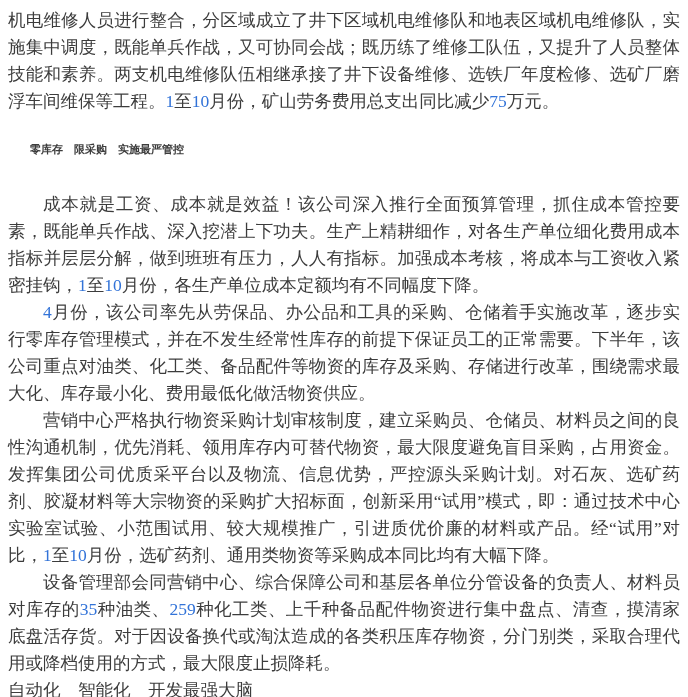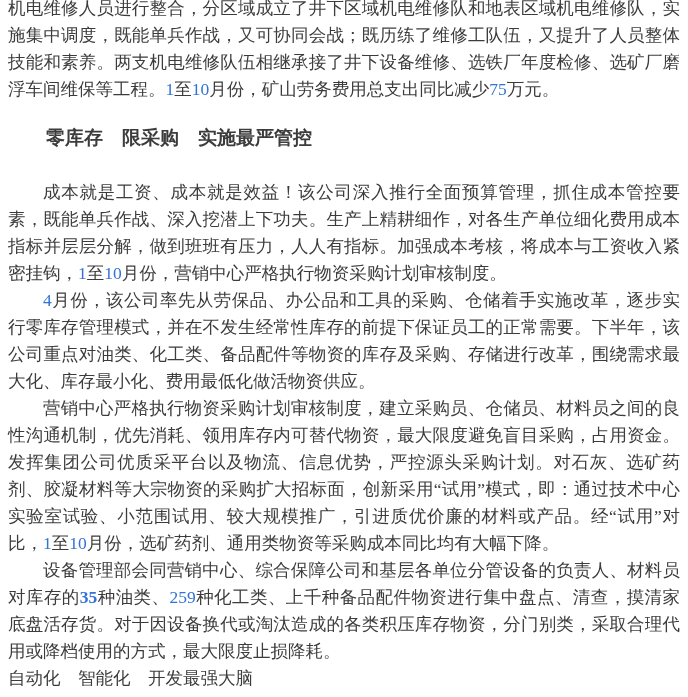--- a/index.html
+++ b/index.html
@@ -5,59 +5,59 @@
   * { margin: 0; padding: 0; box-sizing: border-box; }
   html, body { background: #ffffff; }
   body {
     width: 688px;
     height: 697px;
     overflow: hidden;
   }
   .page {
     width: 688px;
     height: 697px;
-    padding: 0 8px;
+    padding: 12px 8px;
     background: #ffffff;
     overflow: hidden;
     font-family: "Liberation Serif", "DejaVu Serif", serif;
     font-size: 17.5px;
     line-height: 27px;
     color: #3c3c3c;
   }
   .article {
     margin-top: -5px;
   }
   .para {
     text-align: justify;
     text-indent: 2em;
   }
   .continuation {
     text-indent: 0;
   }
   .heading {
     font-weight: bold;
-    font-size: 19px;
+    font-size: 11px;
     line-height: 27px;
     text-indent: 2em;
     margin-top: 21px;
     margin-bottom: 28px;
     text-align: left;
   }
   .plain {
     text-indent: 0;
     text-align: left;
   }
   .hl {  }
 </style>
 </head>
 <body>
 
 <div class="page" style="background: rgb(255, 255, 255); color: rgb(60, 60, 60);">
   <div class="article">
       <p class="para continuation"><span>机电维修人员进行整合，分区域成立了井下区域机电维修队和地表区域机电维修队，实施集中调度，既能单兵作战，又可协同会战；既历练了维修工队伍，又提升了人员整体技能和素养。两支机电维修队伍相继承接了井下设备维修、选铁厂年度检修、选矿厂磨浮车间维保等工程。</span><span class="hl" style="color: rgb(50, 115, 216);">1</span><span>至</span><span class="hl" style="color: rgb(50, 115, 216);">10</span><span>月份，矿山劳务费用总支出同比减少</span><span class="hl" style="color: rgb(50, 115, 216);">75</span><span>万元。</span></p>
       <h3 class="heading"><span>零库存　限采购　实施最严管控</span></h3>
-      <p class="para"><span>成本就是工资、成本就是效益！该公司深入推行全面预算管理，抓住成本管控要素，既能单兵作战、深入挖潜上下功夫。生产上精耕细作，对各生产单位细化费用成本指标并层层分解，做到班班有压力，人人有指标。加强成本考核，将成本与工资收入紧密挂钩，</span><span class="hl" style="color: rgb(50, 115, 216);">1</span><span>至</span><span class="hl" style="color: rgb(50, 115, 216);">10</span><span>月份，营销中心严格执行物资采购计划审核制度。</span></p>
+      <p class="para"><span>成本就是工资、成本就是效益！该公司深入推行全面预算管理，抓住成本管控要素，既能单兵作战、深入挖潜上下功夫。生产上精耕细作，对各生产单位细化费用成本指标并层层分解，做到班班有压力，人人有指标。加强成本考核，将成本与工资收入紧密挂钩，</span><span class="hl" style="color: rgb(50, 115, 216);">1</span><span>至</span><span class="hl" style="color: rgb(50, 115, 216);">10</span><span>月份，各生产单位成本定额均有不同幅度下降。</span></p>
       <p class="para"><span class="hl" style="color: rgb(50, 115, 216);">4</span><span>月份，该公司率先从劳保品、办公品和工具的采购、仓储着手实施改革，逐步实行零库存管理模式，并在不发生经常性库存的前提下保证员工的正常需要。下半年，该公司重点对油类、化工类、备品配件等物资的库存及采购、存储进行改革，围绕需求最大化、库存最小化、费用最低化做活物资供应。</span></p>
       <p class="para"><span>营销中心严格执行物资采购计划审核制度，建立采购员、仓储员、材料员之间的良性沟通机制，优先消耗、领用库存内可替代物资，最大限度避免盲目采购，占用资金。发挥集团公司优质采平台以及物流、信息优势，严控源头采购计划。对石灰、选矿药剂、胶凝材料等大宗物资的采购扩大招标面，创新采用“试用”模式，即：通过技术中心实验室试验、小范围试用、较大规模推广，引进质优价廉的材料或产品。经“试用”对比，</span><span class="hl" style="color: rgb(50, 115, 216);">1</span><span>至</span><span class="hl" style="color: rgb(50, 115, 216);">10</span><span>月份，选矿药剂、通用类物资等采购成本同比均有大幅下降。</span></p>
-      <p class="para"><span>设备管理部会同营销中心、综合保障公司和基层各单位分管设备的负责人、材料员对库存的</span><span class="hl" style="color: rgb(50, 115, 216); font-weight: bold;">35</span><span>种油类、</span><span class="hl" style="color: rgb(50, 115, 216);">259</span><span>种化工类、上千种备品配件物资进行集中盘点、清查，摸清家底盘活存货。对于因设备换代或淘汰造成的各类积压库存物资，分门别类，采取合理代用或降档使用的方式，最大限度止损降耗。</span></p>
+      <p class="para"><span>设备管理部会同营销中心、综合保障公司和基层各单位分管设备的负责人、材料员对库存的</span><span class="hl" style="color: rgb(50, 115, 216);">35</span><span>种油类、</span><span class="hl" style="color: rgb(50, 115, 216);">259</span><span>种化工类、上千种备品配件物资进行集中盘点、清查，摸清家底盘活存货。对于因设备换代或淘汰造成的各类积压库存物资，分门别类，采取合理代用或降档使用的方式，最大限度止损降耗。</span></p>
       <p class="plain"><span>自动化　智能化　开发最强大脑</span></p>
     </div>
 </div>
 
 </body></html>

